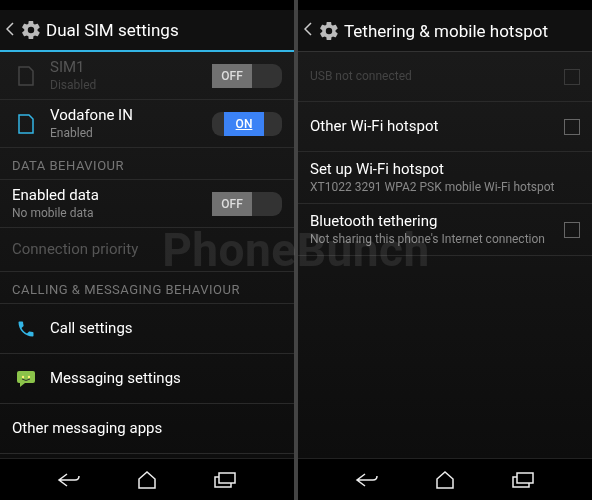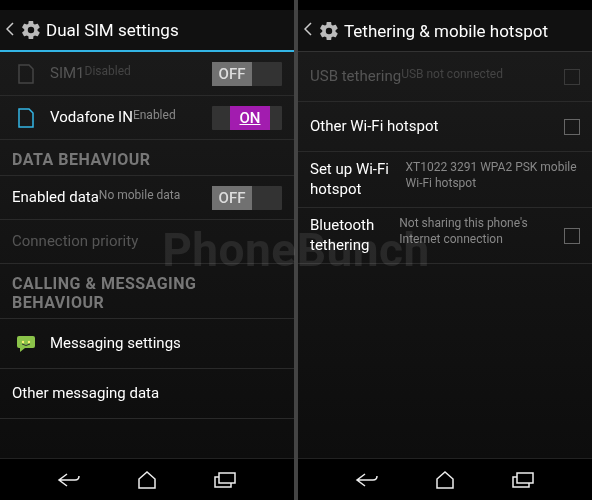--- a/index.html
+++ b/index.html
@@ -68,56 +68,56 @@
   .row-icon {
     width: 28px;
     display: flex;
     align-items: center;
     justify-content: center;
     margin-right: 10px;
   }
   .row-text {
     flex: 1;
     display: flex;
-    flex-direction: row;
+    flex-direction: column;
   }
   .row-title { color: #fff; font-size: 15px; line-height: 1.3; }
   .row-sub { color: #888; font-size: 12px; line-height: 1.3; }
   .row-title.disabled { color: #555; }
   .row-sub.disabled { color: #444; }
   .section-header {
     color: #777;
-    font-size: 16px;
-    font-weight: 700;
+    font-size: 13px;
+    font-weight: 400;
     letter-spacing: 0.5px;
     padding: 10px 12px 6px;
     border-bottom: 1px solid #2a2a2a;
   }
   .toggle {
     width: 70px;
     height: 24px;
     background: #333;
     display: flex;
     position: relative;
-    font-size: 15px;
+    font-size: 12px;
     color: #aaa;
     align-items: center;
-    border-radius: 1px;
+    border-radius: 9px;
   }
   .toggle .knob {
     position: absolute;
     width: 40px;
     height: 24px;
     display: flex;
     align-items: center;
     justify-content: center;
     font-weight: 500;
   }
   .toggle.off .knob { left: 0; background: #717171; color: #ddd; }
-  .toggle.on .knob { right: 12px; background: #a21caf; color: #fff; text-decoration: underline; }
+  .toggle.on .knob { right: 18px; background: #3b82f6; color: #fff; text-decoration: underline; }
   .checkbox {
     width: 16px;
     height: 16px;
     border: 1px solid #666;
     background: transparent;
   }
   .checkbox.disabled { border-color: #3a3a3a; }
   .navbar {
     height: 42px;
     background: #000;
@@ -208,39 +208,49 @@
       </div>
 
       <div class="row short">
         <div class="row-text">
           <span class="row-title disabled">Connection priority</span>
         </div>
       </div>
 
       <div class="section-header">CALLING &amp; MESSAGING BEHAVIOUR</div>
 
+      <div class="row">
+        <div class="row-icon">
+          <svg width="20" height="20" viewBox="0 0 24 24">
+              <path fill="#33b5e5" d="M6.6 10.8c1.4 2.8 3.8 5.1 6.6 6.6l2.2-2.2c.3-.3.7-.4 1-.2 1.1.4 2.4.6 3.6.6.6 0 1 .4 1 1V20c0 .6-.4 1-1 1C10.6 21 3 13.4 3 4c0-.6.4-1 1-1h3.5c.6 0 1 .4 1 1 0 1.2.2 2.5.6 3.6.1.4 0 .8-.2 1l-2.3 2.2z"></path>
+            </svg>
+        </div>
+        <div class="row-text">
+          <span class="row-title">Call settings</span>
+        </div>
+      </div>
 
       <div class="row">
         <div class="row-icon">
           <svg width="20" height="18" viewBox="0 0 20 18">
               <rect x="1" y="1" width="18" height="12" rx="2" fill="#8bc34a"></rect>
               <path d="M4 13 L4 17 L9 13" fill="#8bc34a"></path>
               <circle cx="7" cy="7" r="1.2" fill="#fff176"></circle>
               <circle cx="13" cy="7" r="1.2" fill="#fff176"></circle>
               <path d="M6 9 Q10 12 14 9" stroke="#333" stroke-width="1" fill="none"></path>
             </svg>
         </div>
         <div class="row-text">
           <span class="row-title">Messaging settings</span>
         </div>
       </div>
 
       <div class="row">
         <div class="row-text">
-          <span class="row-title">Other messaging data</span>
+          <span class="row-title">Other messaging apps</span>
         </div>
       </div>
 
     </div>
     <div class="navbar">
       <div class="nav-btn">
         <svg width="24" height="16" viewBox="0 0 24 16">
             <path d="M10 2 L2 8 L10 14 M2 8 H18 Q22 8 22 4" stroke="#eee" stroke-width="1.5" fill="none"></path>
           </svg>
       </div>
@@ -270,21 +280,20 @@
         <svg viewBox="0 0 24 24" width="22" height="22">
             <path fill="#bbb" d="M19.14,12.94a7,7,0,0,0,.05-.94,7,7,0,0,0-.05-.94l2.11-1.65a.5.5,0,0,0,.12-.64l-2-3.46a.5.5,0,0,0-.61-.22l-2.49,1a7,7,0,0,0-1.62-.94L14.4,2.5a.5.5,0,0,0-.5-.42h-4a.5.5,0,0,0-.5.42L9.15,5.15a7,7,0,0,0-1.62.94l-2.49-1a.5.5,0,0,0-.61.22l-2,3.46a.5.5,0,0,0,.12.64L4.66,11.06a7,7,0,0,0-.05.94,7,7,0,0,0,.05.94L2.55,14.59a.5.5,0,0,0-.12.64l2,3.46a.5.5,0,0,0,.61.22l2.49-1a7,7,0,0,0,1.62.94l.25,2.65a.5.5,0,0,0,.5.42h4a.5.5,0,0,0,.5-.42l.25-2.65a7,7,0,0,0,1.62-.94l2.49,1a.5.5,0,0,0,.61-.22l2-3.46a.5.5,0,0,0-.12-.64ZM12,15.5A3.5,3.5,0,1,1,15.5,12,3.5,3.5,0,0,1,12,15.5Z"></path>
           </svg>
       </span>
       <span class="header-title">Tethering &amp; mobile hotspot</span>
     </div>
     <div class="content">
 
       <div class="row">
         <div class="row-text">
-          <span class="row-title disabled">USB tethering</span>
           <span class="row-sub disabled">USB not connected</span>
         </div>
         <div class="checkbox disabled"></div>
       </div>
 
       <div class="row">
         <div class="row-text">
           <span class="row-title">Other Wi-Fi hotspot</span>
         </div>
         <div class="checkbox"></div>

